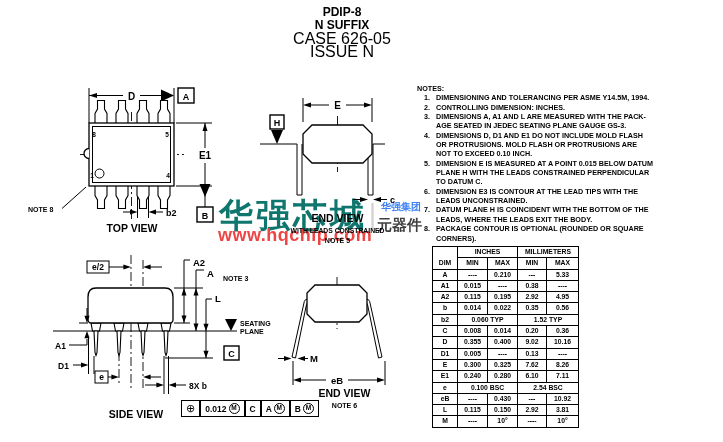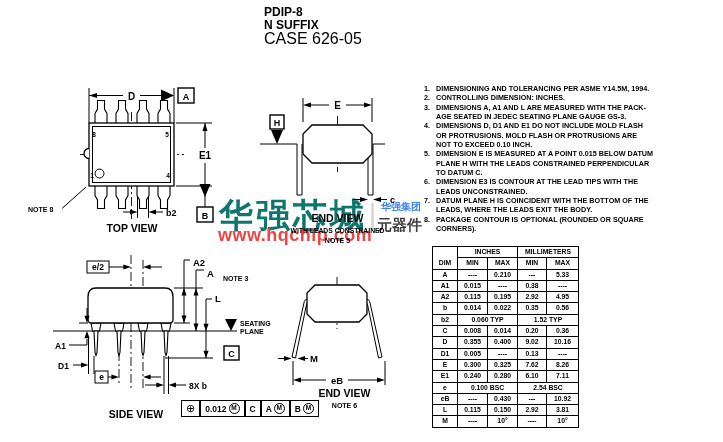--- a/index.html
+++ b/index.html
@@ -1,19 +1,19 @@
 <!DOCTYPE html>
 <html><head>
 <meta charset="utf-8">
 <style>
   html,body{margin:0;padding:0;background:#fff;}
   #stage{position:relative;width:723px;height:442px;background:#ffffff;overflow:hidden;
          font-family:"Liberation Sans",sans-serif;color:#000;}
   
-  .hdr{position:absolute;left:264px;top:6px;width:200px;text-align:left;line-height:13px;z-index:3;}
+  .hdr{position:absolute;left:242px;top:6px;width:200px;text-align:center;line-height:13px;z-index:3;}
   .hdr .b{font-weight:bold;font-size:12px;}
   .hdr .n{font-weight:normal;font-size:16px;}
   
   .notes{position:absolute;left:417px;top:84px;width:302px;font-size:7.2px;font-weight:bold;
          line-height:9.35px;z-index:3;}
   .notes .note-row{display:grid;grid-template-columns:19px 1fr;}
   .notes .num{text-align:left;padding-left:7px;}
   .notes .txt{white-space:pre-line;}
   
   table.dims{position:absolute;left:432px;top:246px;border-collapse:collapse;z-index:3;
@@ -55,23 +55,25 @@
   <div class="wm wm-main">华强芯城</div>
   <div class="wm wm-url">www.hqchip.com</div>
   <div class="wm wm-div">|</div>
   <div class="wm wm-s1">华强集团</div>
   <div class="wm wm-s2">元器件</div>
 
   <div class="hdr">
     <div class="b">PDIP-8</div>
     <div class="b">N SUFFIX</div>
     <div class="n">CASE 626-05</div>
+    <div class="n">ISSUE N</div>
   </div>
 
   <div class="notes">
+    <div>NOTES:</div>
     <div class="note-row">
       <span class="num">1.</span>
       <span class="txt">DIMENSIONING AND TOLERANCING PER ASME Y14.5M, 1994.</span>
       </div>
     <div class="note-row">
       <span class="num">2.</span>
       <span class="txt">CONTROLLING DIMENSION: INCHES.</span>
       </div>
     <div class="note-row">
       <span class="num">3.</span>

